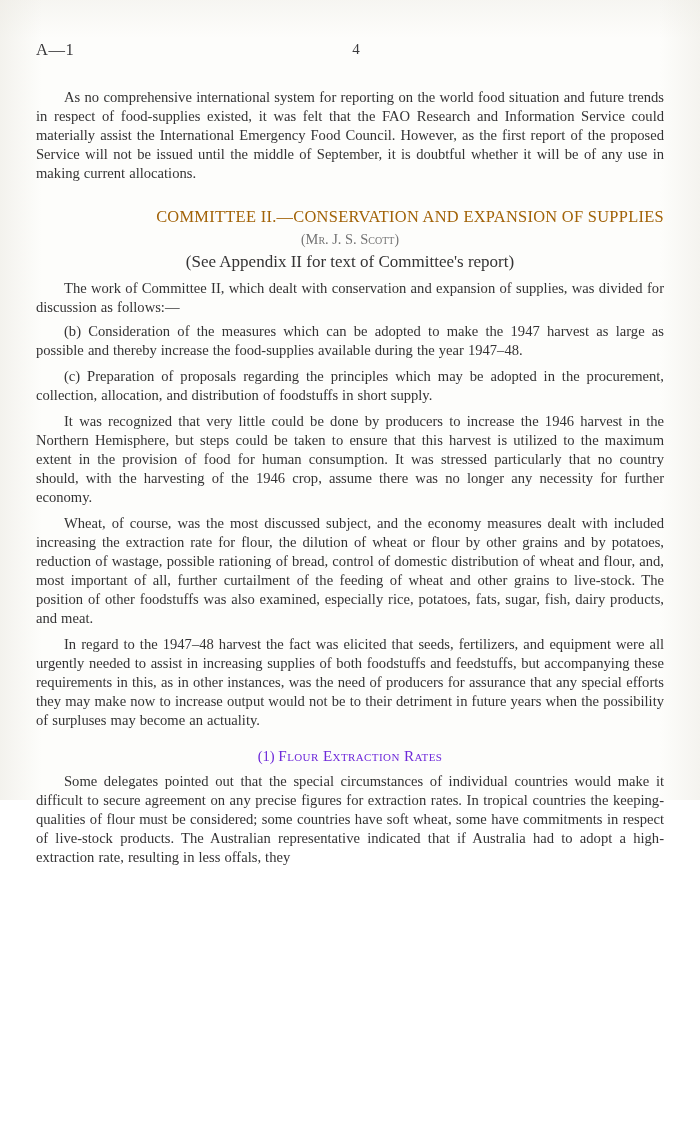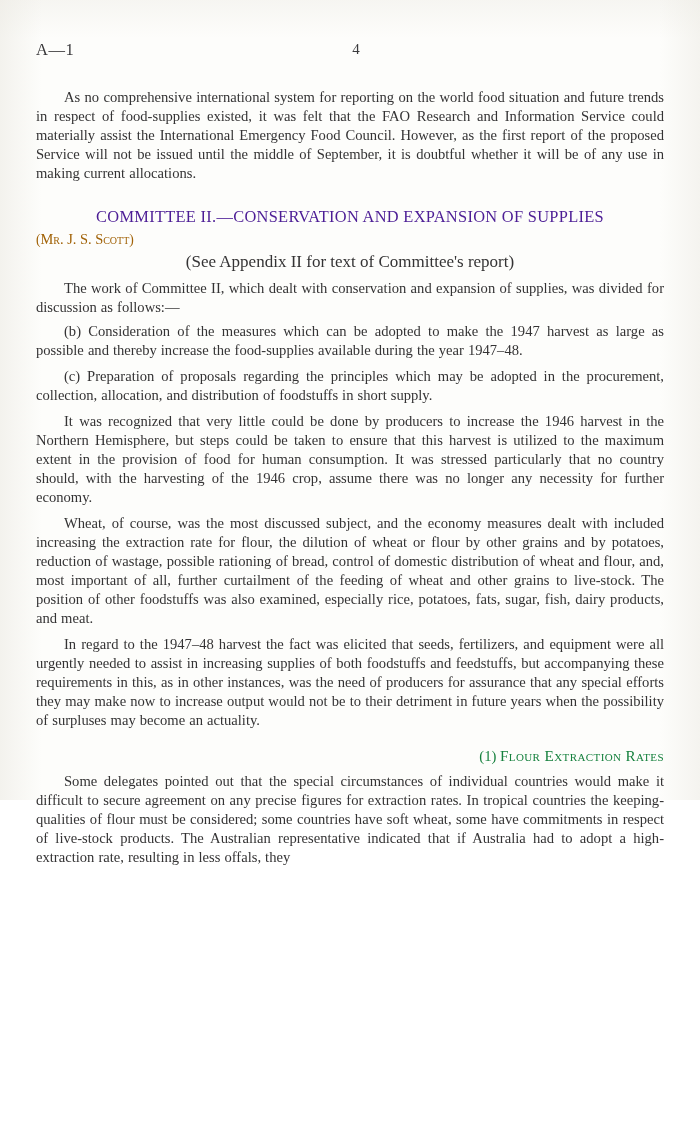--- a/index.html
+++ b/index.html
@@ -75,46 +75,46 @@
     text-indent: 28px;
   }
   p.tight {
     margin-bottom: 5px;
   }
   .gap-top { margin-top: 13px; }
   .heading-main {
     margin: 24px 0 4px 0;
     font-size: 16.4px;
     letter-spacing: 0.3px;
-    text-align: center;
-    color: #4c1d95;
+    text-align: right;
+    color: #a16207;
     font-variant: small-caps;
     text-transform: none;
   }
   .heading-sub {
     margin: 0 0 4px 0;
-    text-align: left;
+    text-align: center;
     font-size: 13.6px;
-    color: #a16207;
+    color: #737373;
   }
   .heading-sub .smallcaps {
     font-variant: small-caps;
     font-size: 14.4px;
   }
   .heading-note {
     margin: 3px 0 7px 0;
     text-align: center;
     font-size: 17px;
     color: #343334;
   }
   .section-heading {
     margin: 17px 0 7px 0;
-    text-align: right;
+    text-align: center;
     font-size: 14.6px;
-    color: #15803d;
+    color: #6d28d9;
   }
   .section-heading .sc {
     font-variant: small-caps;
     font-size: 15.2px;
     letter-spacing: 0.4px;
   }
 </style>
 </head>
 <body>
 

